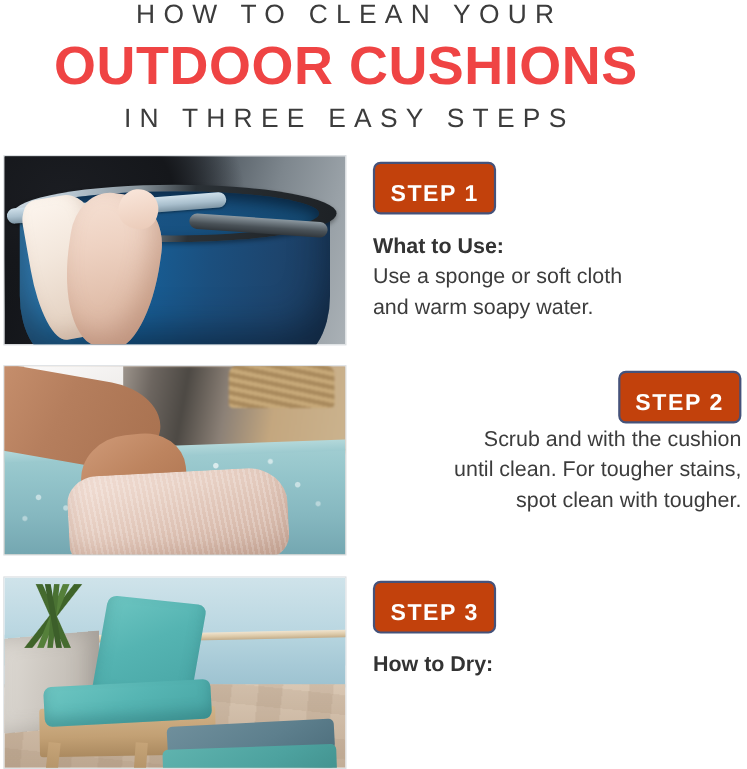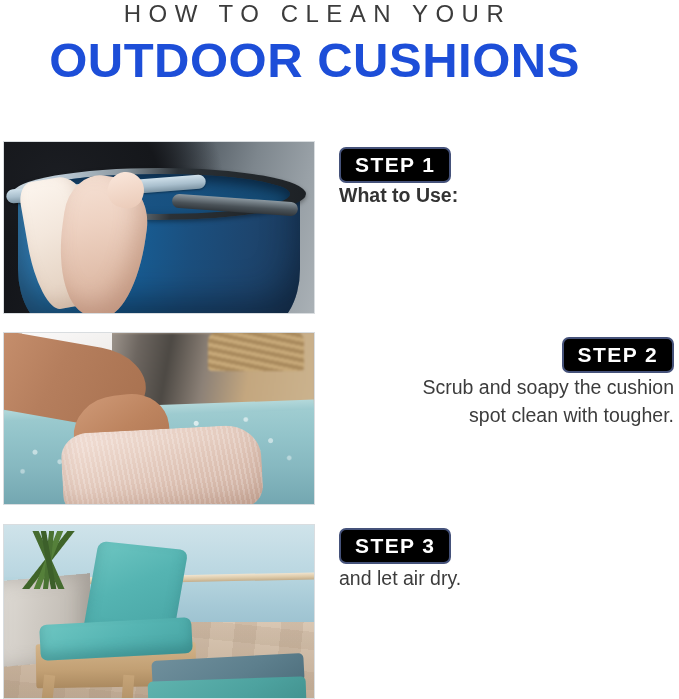--- a/index.html
+++ b/index.html
@@ -20,21 +20,21 @@
     color:#3c3c3c;
     font-weight:400;
     line-height:28px;
     padding-top:0px;
     margin-left:6px;
     white-space:nowrap;
   }
   .maintitle {
     font-size:49px;
     font-weight:bold;
-    color:#1d4ed8;
+    color:#ef4444;
     letter-spacing:0.5px;
     line-height:56px;
     margin-top:4px;
     white-space:nowrap;
   }
   .subkicker {
     font-size:24px;
     letter-spacing:7.5px;
     color:#3c3c3c;
     font-weight:400;
@@ -61,41 +61,41 @@
   .photo-inner { position:absolute; inset:0; }
 
   .text-col {
     position:absolute;
     left:339px; top:0;
     width:335px;
   }
 
   .badge {
     display:inline-block;
-    background:#000000;
+    background:#c2410c;
     border:2px solid #45527a;
     border-radius:7px;
     color:#ffffff;
     font-size:21px;
     font-weight:bold;
     letter-spacing:1.4px;
-    padding:4px 14px 5px 14px;
+    padding:16px 14px 5px 14px;
     line-height:23px;
   }
   #row-1 .badge { margin-top:6px; }
   #row-2 .badge { margin-top:5px; }
   #row-3 .badge { margin-top:4px; }
 
   .step-head {
     font-size:19.5px;
     font-weight:bold;
     color:#333333;
     line-height:25px;
   }
-  #row-1 .step-head { }
+  #row-1 .step-head { margin-top:17px; }
   #row-2 .step-head { margin-top:17px; }
   #row-3 .step-head { margin-top:16px; }
 
   .step-body {
     font-size:19.5px;
     color:#3c3c3c;
     line-height:28px;
     font-weight:400;
   }
   .step-body div { white-space:nowrap; }
@@ -300,39 +300,44 @@
   .p3-s1 { position:absolute; left:6px; top:0; width:152px; height:28px; background:linear-gradient(150deg,#6f8f9c 0%, #5d7f8d 60%, #4f707e 100%); border-radius:5px; transform:rotate(-3deg); }
   .p3-s2 { position:absolute; left:2px; top:22px; width:158px; height:26px; background:linear-gradient(150deg,#5fb3ae 0%, #4da29f 60%, #42928f 100%); border-radius:5px; transform:rotate(-2deg); }
   .p3-s3 { position:absolute; left:0px; top:42px; width:160px; height:24px; background:linear-gradient(150deg,#55a8a6 0%, #459796 60%, #3a8786 100%); border-radius:5px; transform:rotate(-1deg); }
 </style>
 </head>
 <body>
 
 <div class="header">
   <div class="kicker">HOW TO CLEAN YOUR</div>
   <div class="maintitle">OUTDOOR CUSHIONS</div>
+  <div class="subkicker">IN THREE EASY STEPS</div>
 </div>
 
 <div class="step-row" id="row-1">
   <div class="photo">
     <div class="photo-inner">
       <div class="p1-bg"></div>
       <div class="p1-bucket"></div>
       <div class="p1-rim-outer"></div>
       <div class="p1-rim-inner"></div>
       <div class="p1-handle"></div>
       <div class="p1-handle2"></div>
       <div class="p1-cloth"></div>
       <div class="p1-hand"></div>
       <div class="p1-thumb"></div>
     </div>
   </div>
   <div class="text-col">
     <div class="badge">STEP 1</div>
     <div class="step-head">What to Use:</div>
+    <div class="step-body">
+      <div>Use a sponge or soft cloth</div>
+      <div>and warm soapy water.</div>
+    </div>
   </div>
 </div>
 
 <div class="step-row" id="row-2">
   <div class="photo">
     <div class="photo-inner">
       <div class="p2-bg"></div>
       <div class="p2-wallL"></div>
       <div class="p2-shirt"></div>
       <div class="p2-floral"></div>
@@ -342,21 +347,22 @@
       <div class="p2-drops"></div>
       <div class="p2-arm"></div>
       <div class="p2-hand"></div>
       <div class="p2-ring"></div>
       <div class="p2-rag"></div>
     </div>
   </div>
   <div class="text-col">
     <div class="badge">STEP 2</div>
     <div class="step-body">
-      <div>Scrub and soapy the cushion</div>
+      <div>Scrub and with the cushion</div>
+      <div>until clean. For tougher stains,</div>
       <div>spot clean with tougher.</div>
     </div>
   </div>
 </div>
 
 <div class="step-row" id="row-3">
   <div class="photo">
     <div class="photo-inner">
       <div class="p3-sky"></div>
       <div class="p3-water"></div>
@@ -372,17 +378,17 @@
       <div class="p3-stack">
         <div class="p3-s1"></div>
         <div class="p3-s2"></div>
         <div class="p3-s3"></div>
 
       </div>
     </div>
   </div>
   <div class="text-col">
     <div class="badge">STEP 3</div>
+    <div class="step-head">How to Dry:</div>
     <div class="step-body">
-      <div>and let air dry.</div>
     </div>
   </div>
 </div>
 
 </body></html>

